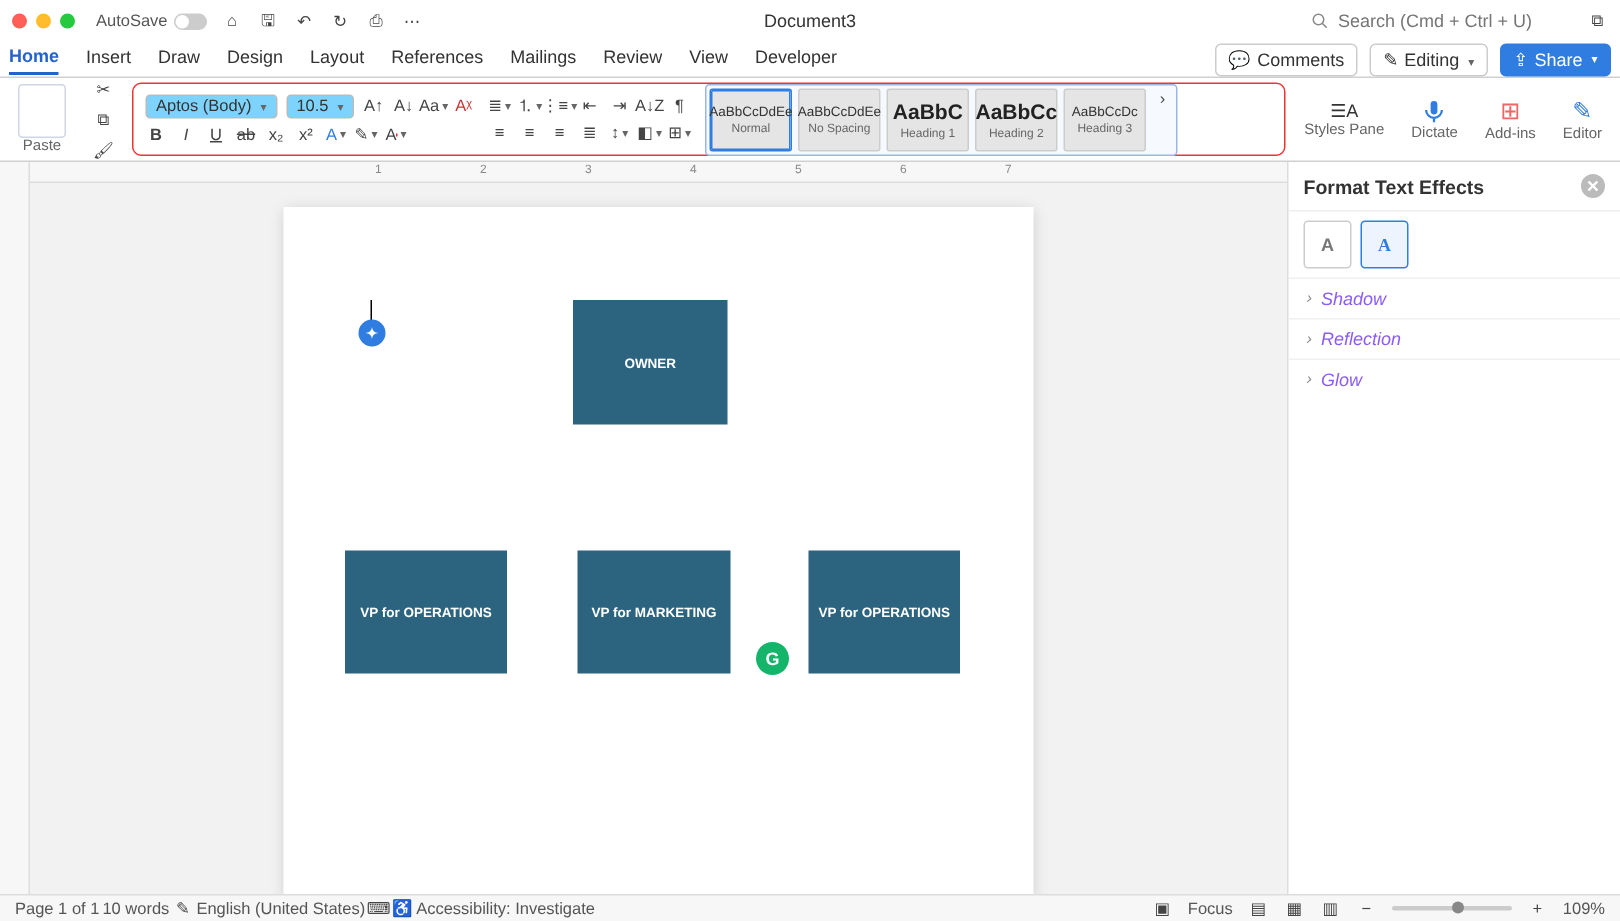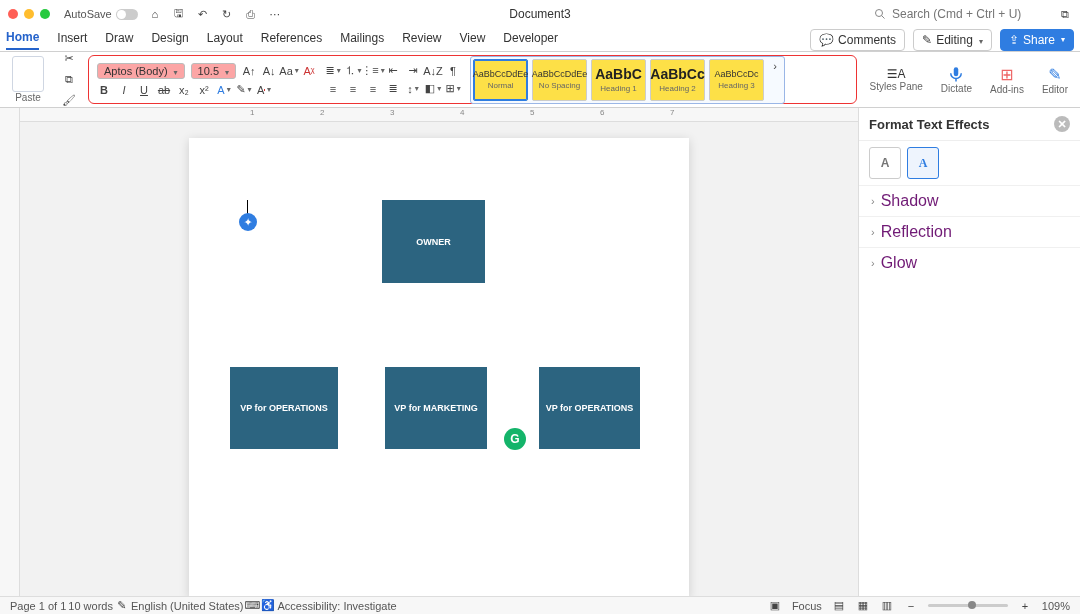--- a/index.html
+++ b/index.html
@@ -21,24 +21,24 @@
   .tab-right { margin-left:auto; display:flex; gap:8px; align-items:center;}
   .pill { display:flex; align-items:center; gap:4px; padding:3px 8px; border:1px solid #ccc; border-radius:4px; font-size:12px; cursor:pointer; background:#fff;}
   .share { background:#2f7de1; color:#fff; border-color:#2f7de1; }
   .ribbon { height: 56px; display:flex; padding:3px 6px; border-bottom:1px solid #d0d0d0; gap:6px; align-items:stretch;}
   .group { display:flex; flex-direction:column; justify-content:center; align-items:center; padding:0 6px; }
   .paste-box { width:32px; height:36px; border:1px solid #cfd6e2; border-radius:3px;}
   .group-label { font-size:10px; color:#666; }
   .redbox { border:1.5px solid #e33; border-radius:6px; flex:1; display:flex; align-items:center; padding:4px 8px; gap:10px;}
   .fontctl { display:flex; flex-direction:column; gap:4px;}
   .row { display:flex; gap:6px; align-items:center;}
-  .combo { border:1px solid #bbb; border-radius:3px; padding:1px 6px; font-size:11px; background:#fca5a5; display:flex; align-items:center; gap:4px;}
+  .combo { border:1px solid #bbb; border-radius:3px; padding:1px 6px; font-size:11px; background:#7dd3fc; display:flex; align-items:center; gap:4px;}
   .sq { width:14px; height:14px; display:inline-flex; align-items:center; justify-content:center; font-size:11px; color:#444; cursor:pointer;}
   .styles-gal { display:flex; gap:4px; border:1px solid #9ab6e6; border-radius:3px; padding:2px; background:#f6faff;}
-  .style-card { width:55px; height:42px; border:1px solid #ccc; border-radius:2px; display:flex; flex-direction:column; align-items:center; justify-content:center; font-size:8px; background:#fde047; cursor:pointer;}
+  .style-card { width:55px; height:42px; border:1px solid #ccc; border-radius:2px; display:flex; flex-direction:column; align-items:center; justify-content:center; font-size:8px; background:#e5e5e5; cursor:pointer;}
   .style-card.sel { border-color:#2f7de1; box-shadow:0 0 0 1px #2f7de1 inset; }
   .style-prev { font-size:9px; color:#333;}
   .style-prev.big { font-size:14px; font-weight:700; color:#222;}
   .style-name { font-size:8px; color:#666; margin-top:2px;}
   .rlabel { font-size:10px; color:#666; text-align:left; }
   .workspace { display:flex; height: calc(614px - 28px - 24px - 56px - 18px); background:#f2f2f2; }
   .vruler { width:20px; background:#f7f7f7; border-right:1px solid #ddd;}
   .canvas { flex:1; overflow:auto; position:relative; }
   .hruler { height:14px; background:#f7f7f7; border-bottom:1px solid #ddd; position:relative;}
   .ruler-mark{position:absolute;top:0;height:10px;font-size:8px;color:#888;}
@@ -50,21 +50,21 @@
   .shape.a { left:41px; top:229px; width:108px; height:82px; }
   .shape.b { left:196px; top:229px; width:102px; height:82px; }
   .shape.c { left:350px; top:229px; width:101px; height:82px; }
   .gram { position:absolute; left:315px; top:290px; width:22px;height:22px;border-radius:50%;background:#14b46a;color:#fff;display:flex;align-items:center;justify-content:center;font-size:12px;font-weight:700;}
   .sidepane { width:222px; background:#fff; border-left:1px solid #ddd; display:flex; flex-direction:column;}
   .sp-head { display:flex; align-items:center; padding:8px 10px; font-size:13px; font-weight:600; border-bottom:1px solid #eee;}
   .sp-close { margin-left:auto; width:16px;height:16px;border-radius:50%;background:#bbb;display:flex;align-items:center;justify-content:center;color:#fff;font-size:11px;cursor:pointer;}
   .sp-tabs { display:flex; gap:6px; padding:6px 10px; }
   .sp-tab { width:32px; height:32px; border:1px solid #ccc; border-radius:3px; display:flex;align-items:center;justify-content:center;font-weight:700;color:#777; cursor:pointer;}
   .sp-tab.sel{ border-color:#2f7de1; color:#2f7de1; background:#eef4fd;}
-  .sp-item { padding:6px 12px; font-size:16px; cursor:pointer; display:flex;align-items:center;gap:6px; color:#701a75; border-top:1px solid #f0f0f0;}
+  .sp-item { padding:6px 12px; font-size:12px; cursor:pointer; display:flex;align-items:center;gap:6px; color:#8b5cf6; border-top:1px solid #f0f0f0;font-style:italic;}
   .sp-item::before{content:"›"; color:#888; font-size:11px;}
   .status { height:18px; background:#f7f7f7; border-top:1px solid #ddd; display:flex; align-items:center; font-size:11px; color:#555; padding:0 10px; gap:2px;}
   .status .right { margin-left:auto; display:flex; gap:10px; align-items:center;}
   .zoom-slider { width:80px; height:3px; background:#ccc; border-radius:2px; position:relative;}
   .zoom-slider::after{content:"";position:absolute;left:50%;top:-3px;width:8px;height:8px;border-radius:50%;background:#888;}
   svg { display:block; }
   .chev::after{content:"▾"; font-size:8px; color:#666; margin-left:2px;}
   .mic{width:18px;height:18px;}
   .colorbar { height:2px; width:10px; display:block; }
 </style>

